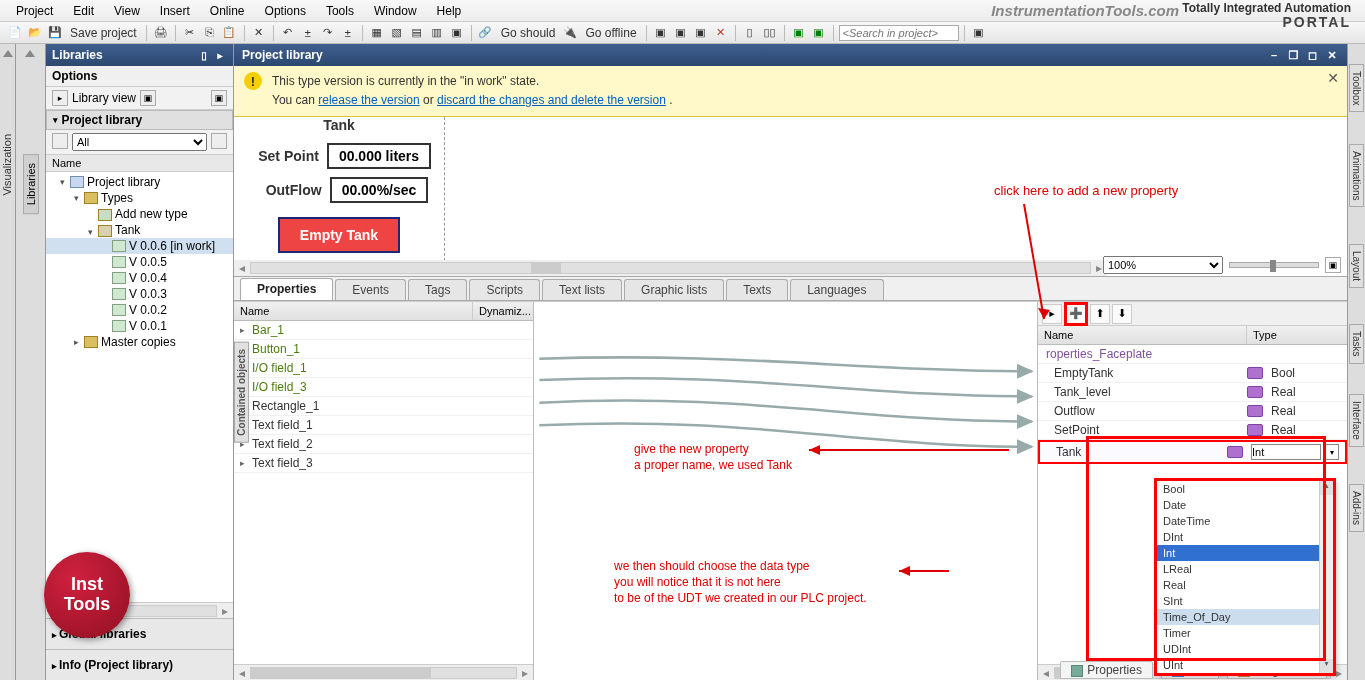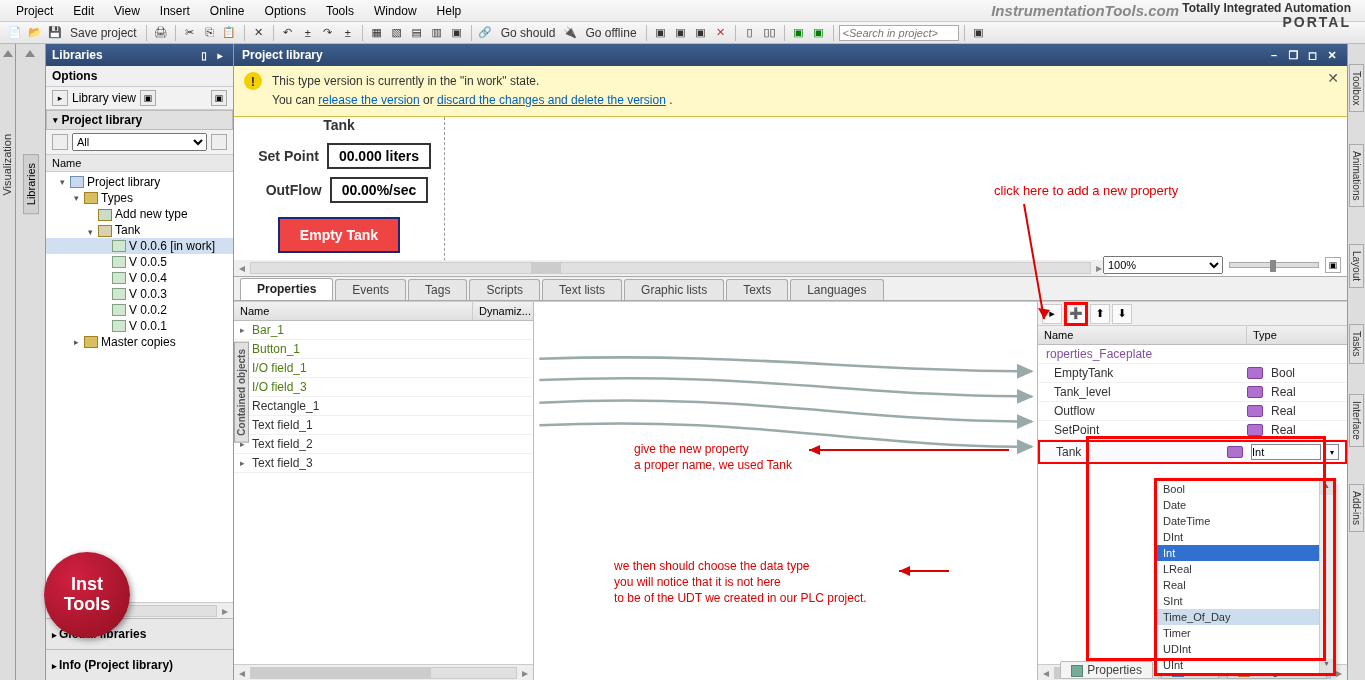--- a/index.html
+++ b/index.html
@@ -35,21 +35,21 @@
 .panel-left { width: 188px; background: #f2f2f2; border-right: 1px solid #999; display: flex; flex-direction: column; }
 .panel-title { background: linear-gradient(#3f5f8f,#2c4870); color: #fff; height: 22px; display: flex; align-items: center; padding: 0 6px; font-weight: 600; justify-content: space-between; }
 .panel-title .ctrls { display: flex; gap: 2px; }
 .panel-title .ctrls span { width: 14px; height: 14px; display: inline-flex; align-items: center; justify-content: center; font-size: 10px; cursor: pointer; }
 .options-hdr { background: #f0f0f0; border-bottom: 1px solid #ccc; padding: 3px 6px; font-weight: 600; }
 .libview-row { display: flex; align-items: center; padding: 3px 6px; border-bottom: 1px solid #ccc; gap: 4px; }
 .libview-row .ico { width: 16px; height: 16px; background: #eee; border: 1px solid #aaa; display: inline-flex; align-items: center; justify-content: center; font-size: 9px; }
 .libview-row select, .proj-filter select { height: 18px; font-size: 11px; }
 .proj-lib-hdr { background: #e0e0e0; border: 1px solid #bbb; padding: 2px 6px; font-weight: 600; display: flex; align-items: center; }
 .proj-lib-hdr::before { content: "▾"; margin-right: 4px; font-size: 9px; }
-.proj-filter { display: flex; align-items: center; padding: 3px 6px; gap: 4px; border-bottom: 1px solid #ccc; }
+.proj-filter { display: flex; align-items: flex-start; padding: 3px 6px; gap: 4px; border-bottom: 1px solid #ccc; }
 .proj-filter .ico { width: 16px; height: 16px; background: #eee; border: 1px solid #aaa; }
 .proj-filter select { flex: 1; }
 .tree-hdr { background: #e8e8e8; border-bottom: 1px solid #ccc; padding: 2px 6px; font-size: 11px; }
 .tree { flex: 1; overflow: auto; background: #fff; padding: 2px 0; }
 .tree-item { display: flex; align-items: center; padding: 1px 4px; white-space: nowrap; cursor: pointer; }
 .tree-item.sel { background: #d0e0f0; }
 .tree-item .arrow { width: 10px; font-size: 9px; color: #555; }
 .tree-item .ticon { width: 14px; height: 12px; margin-right: 3px; display: inline-block; background: #d8c060; border: 1px solid #a08020; }
 .tree-item .ticon.proj { background: #c8d8f0; border-color: #7090b0; }
 .tree-item .ticon.ver { background: #d0e8d0; border-color: #80a080; }

